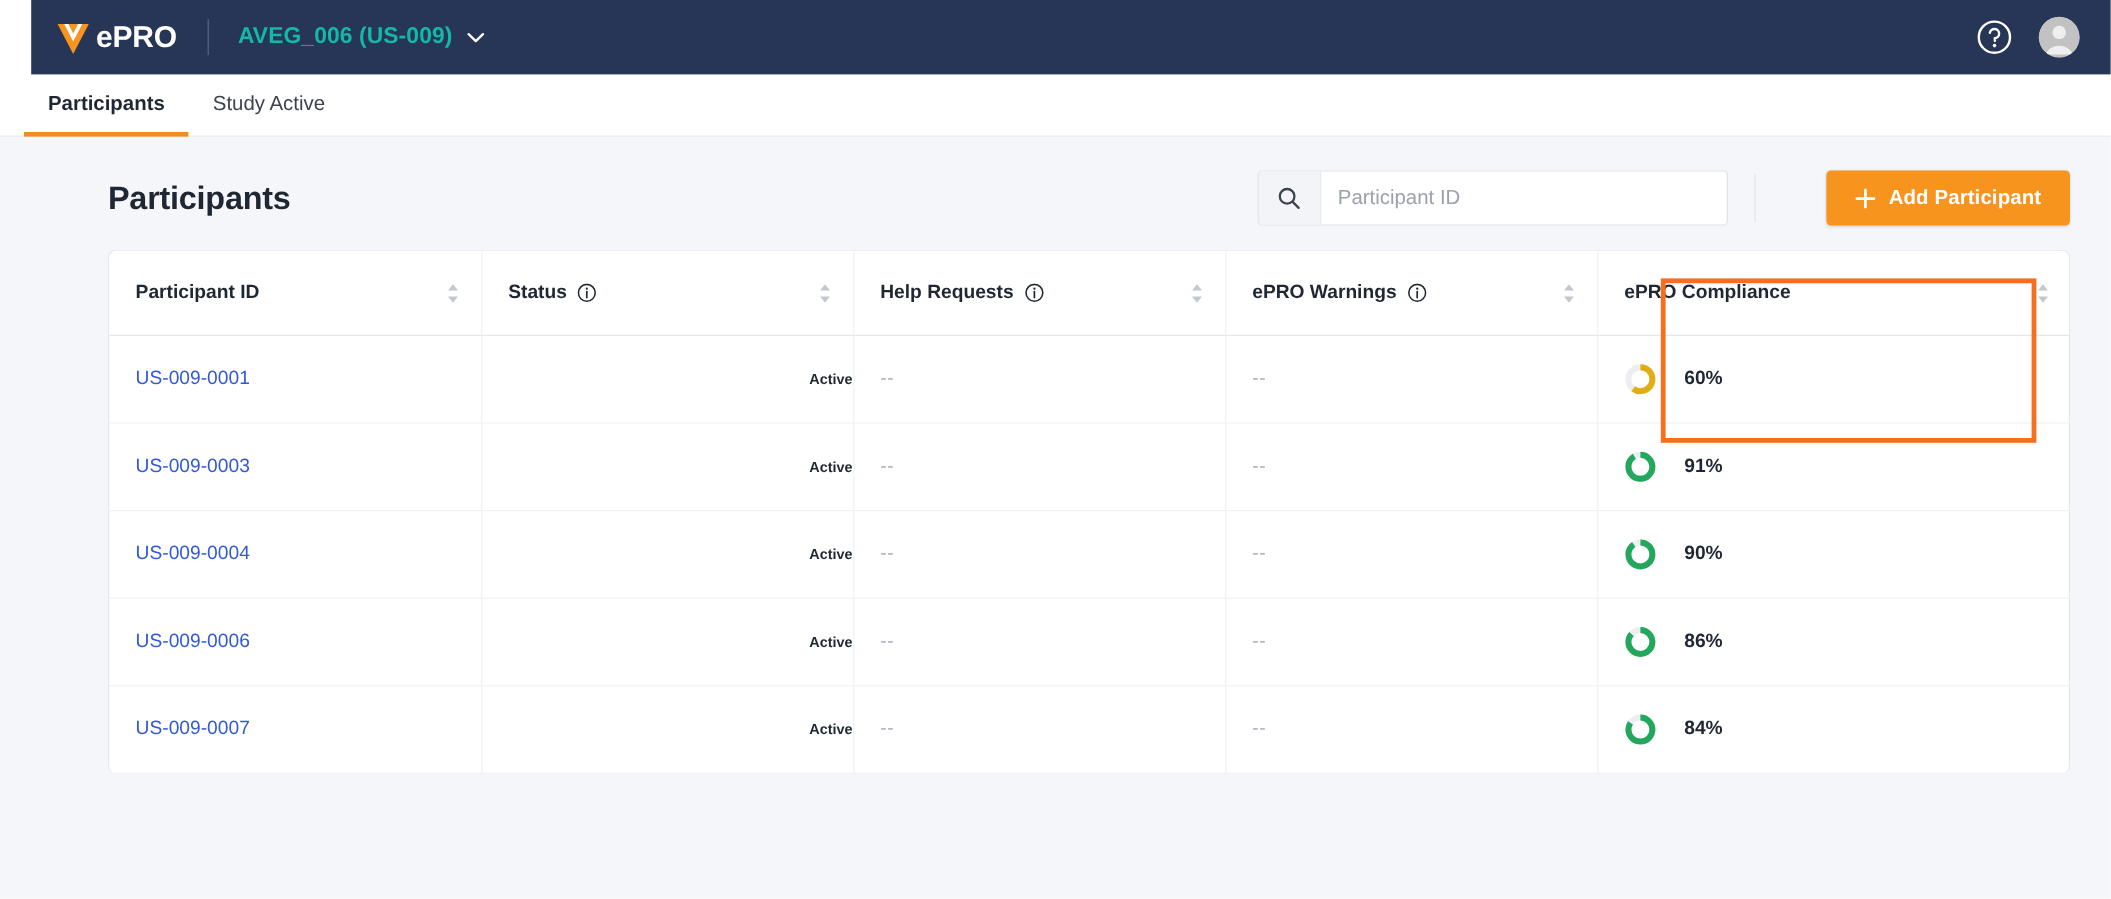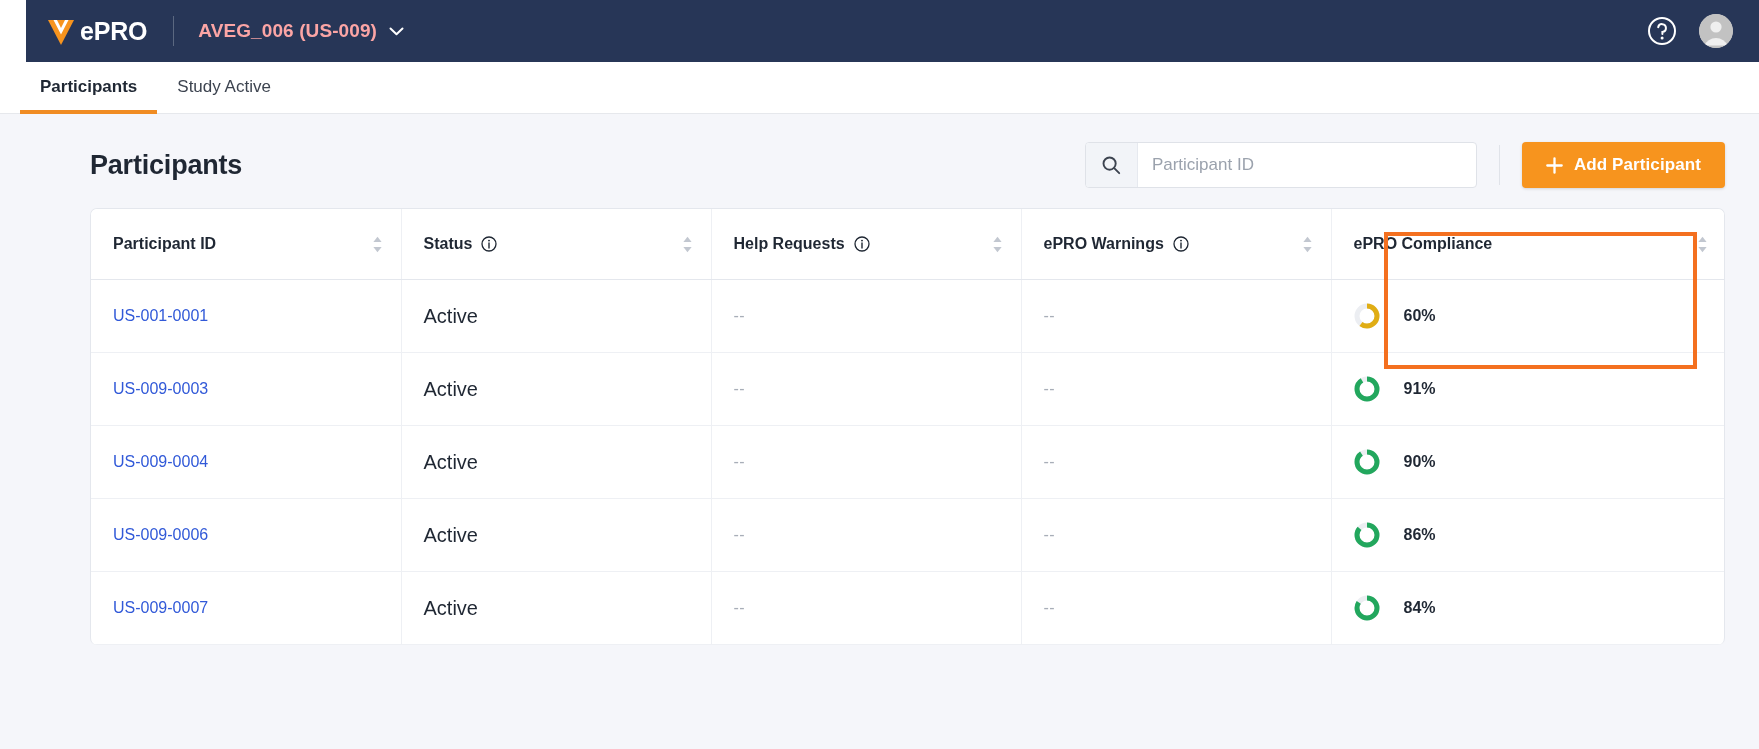--- a/index.html
+++ b/index.html
@@ -40,21 +40,21 @@
     background: #5b6880;
     margin: 0 24px 0 26px;
   }
   .study-selector {
     display: flex;
     align-items: center;
     gap: 12px;
     cursor: pointer;
   }
   .study-name {
-    color: #fca5a5;
+    color: #14b8a6;
     font-size: 19px;
     font-weight: bold;
     letter-spacing: 0.1px;
   }
   .chev-down {
     width: 15px; height: 9px;
     display: block;
   }
   .nav-right {
     margin-left: auto;
@@ -169,20 +169,21 @@
     border-radius: 4px;
     font-family: "Liberation Sans", sans-serif;
     font-size: 17px;
     font-weight: bold;
     letter-spacing: 0.1px;
     display: flex;
     align-items: center;
     gap: 11px;
     cursor: pointer;
     box-shadow: 0 1px 3px rgba(0,0,0,0.14);
+    margin-left: 37px;
   }
   .plus-icon { width: 17px; height: 17px; display: block; }
 
   
   .highlight-box {
     position: absolute;
     left: 1384px;
     top: 118px;
     width: 313px;
     height: 137px;
@@ -242,21 +243,21 @@
     vertical-align: middle;
     height: 69px;
   }
   td:last-child { border-right: none; }
   .pid-link {
     color: #3159d8;
     font-size: 16px;
     text-decoration: none;
     cursor: pointer;
   }
-  .status-cell { font-weight: normal; font-size: 20px; }
+  .status-cell { font-weight: bold; font-size: 12px; text-align: right; }
   .dash { color: #a8aeb8; font-size: 16px; letter-spacing: 0.5px; }
   .compliance-cell { display: flex; align-items: center; gap: 12px; }
   .donut { width: 26px; height: 26px; display: block; flex: 0 0 auto; }
   .pct { font-size: 16px; color: #1f2733; font-weight: bold; padding-left: 12px; }
 
   
   col.c1 { width: 310px; }
   col.c2 { width: 310px; }
   col.c3 { width: 310px; }
   col.c4 { width: 310px; }
@@ -429,21 +430,21 @@
                     <path d="M5.5 0.8 L9.6 6 L1.4 6 Z" fill="#c2c7d0"></path>
                     <path d="M5.5 16.2 L1.4 11 L9.6 11 Z" fill="#c2c7d0"></path>
                   </svg>
               </span>
             </div>
           </th>
         </tr>
       </thead>
       <tbody id="table-body">
           <tr>
-            <td><a class="pid-link">US-001-0001</a></td>
+            <td><a class="pid-link">US-009-0001</a></td>
             <td class="status-cell">Active</td>
             <td><span class="dash">--</span></td>
             <td><span class="dash">--</span></td>
             <td>
               <div class="compliance-cell">
                 <span>
                   <svg class="donut" viewBox="0 0 26 26">
                     <circle cx="13" cy="13" r="10" fill="none" stroke="#eceef2" stroke-width="5"></circle>
                     <circle cx="13" cy="13" r="10" fill="none" stroke="#e0ad14" stroke-width="5" stroke-dasharray="37.70 25.13" transform="rotate(-90 13 13)" stroke-linecap="butt"></circle>
                   </svg>

